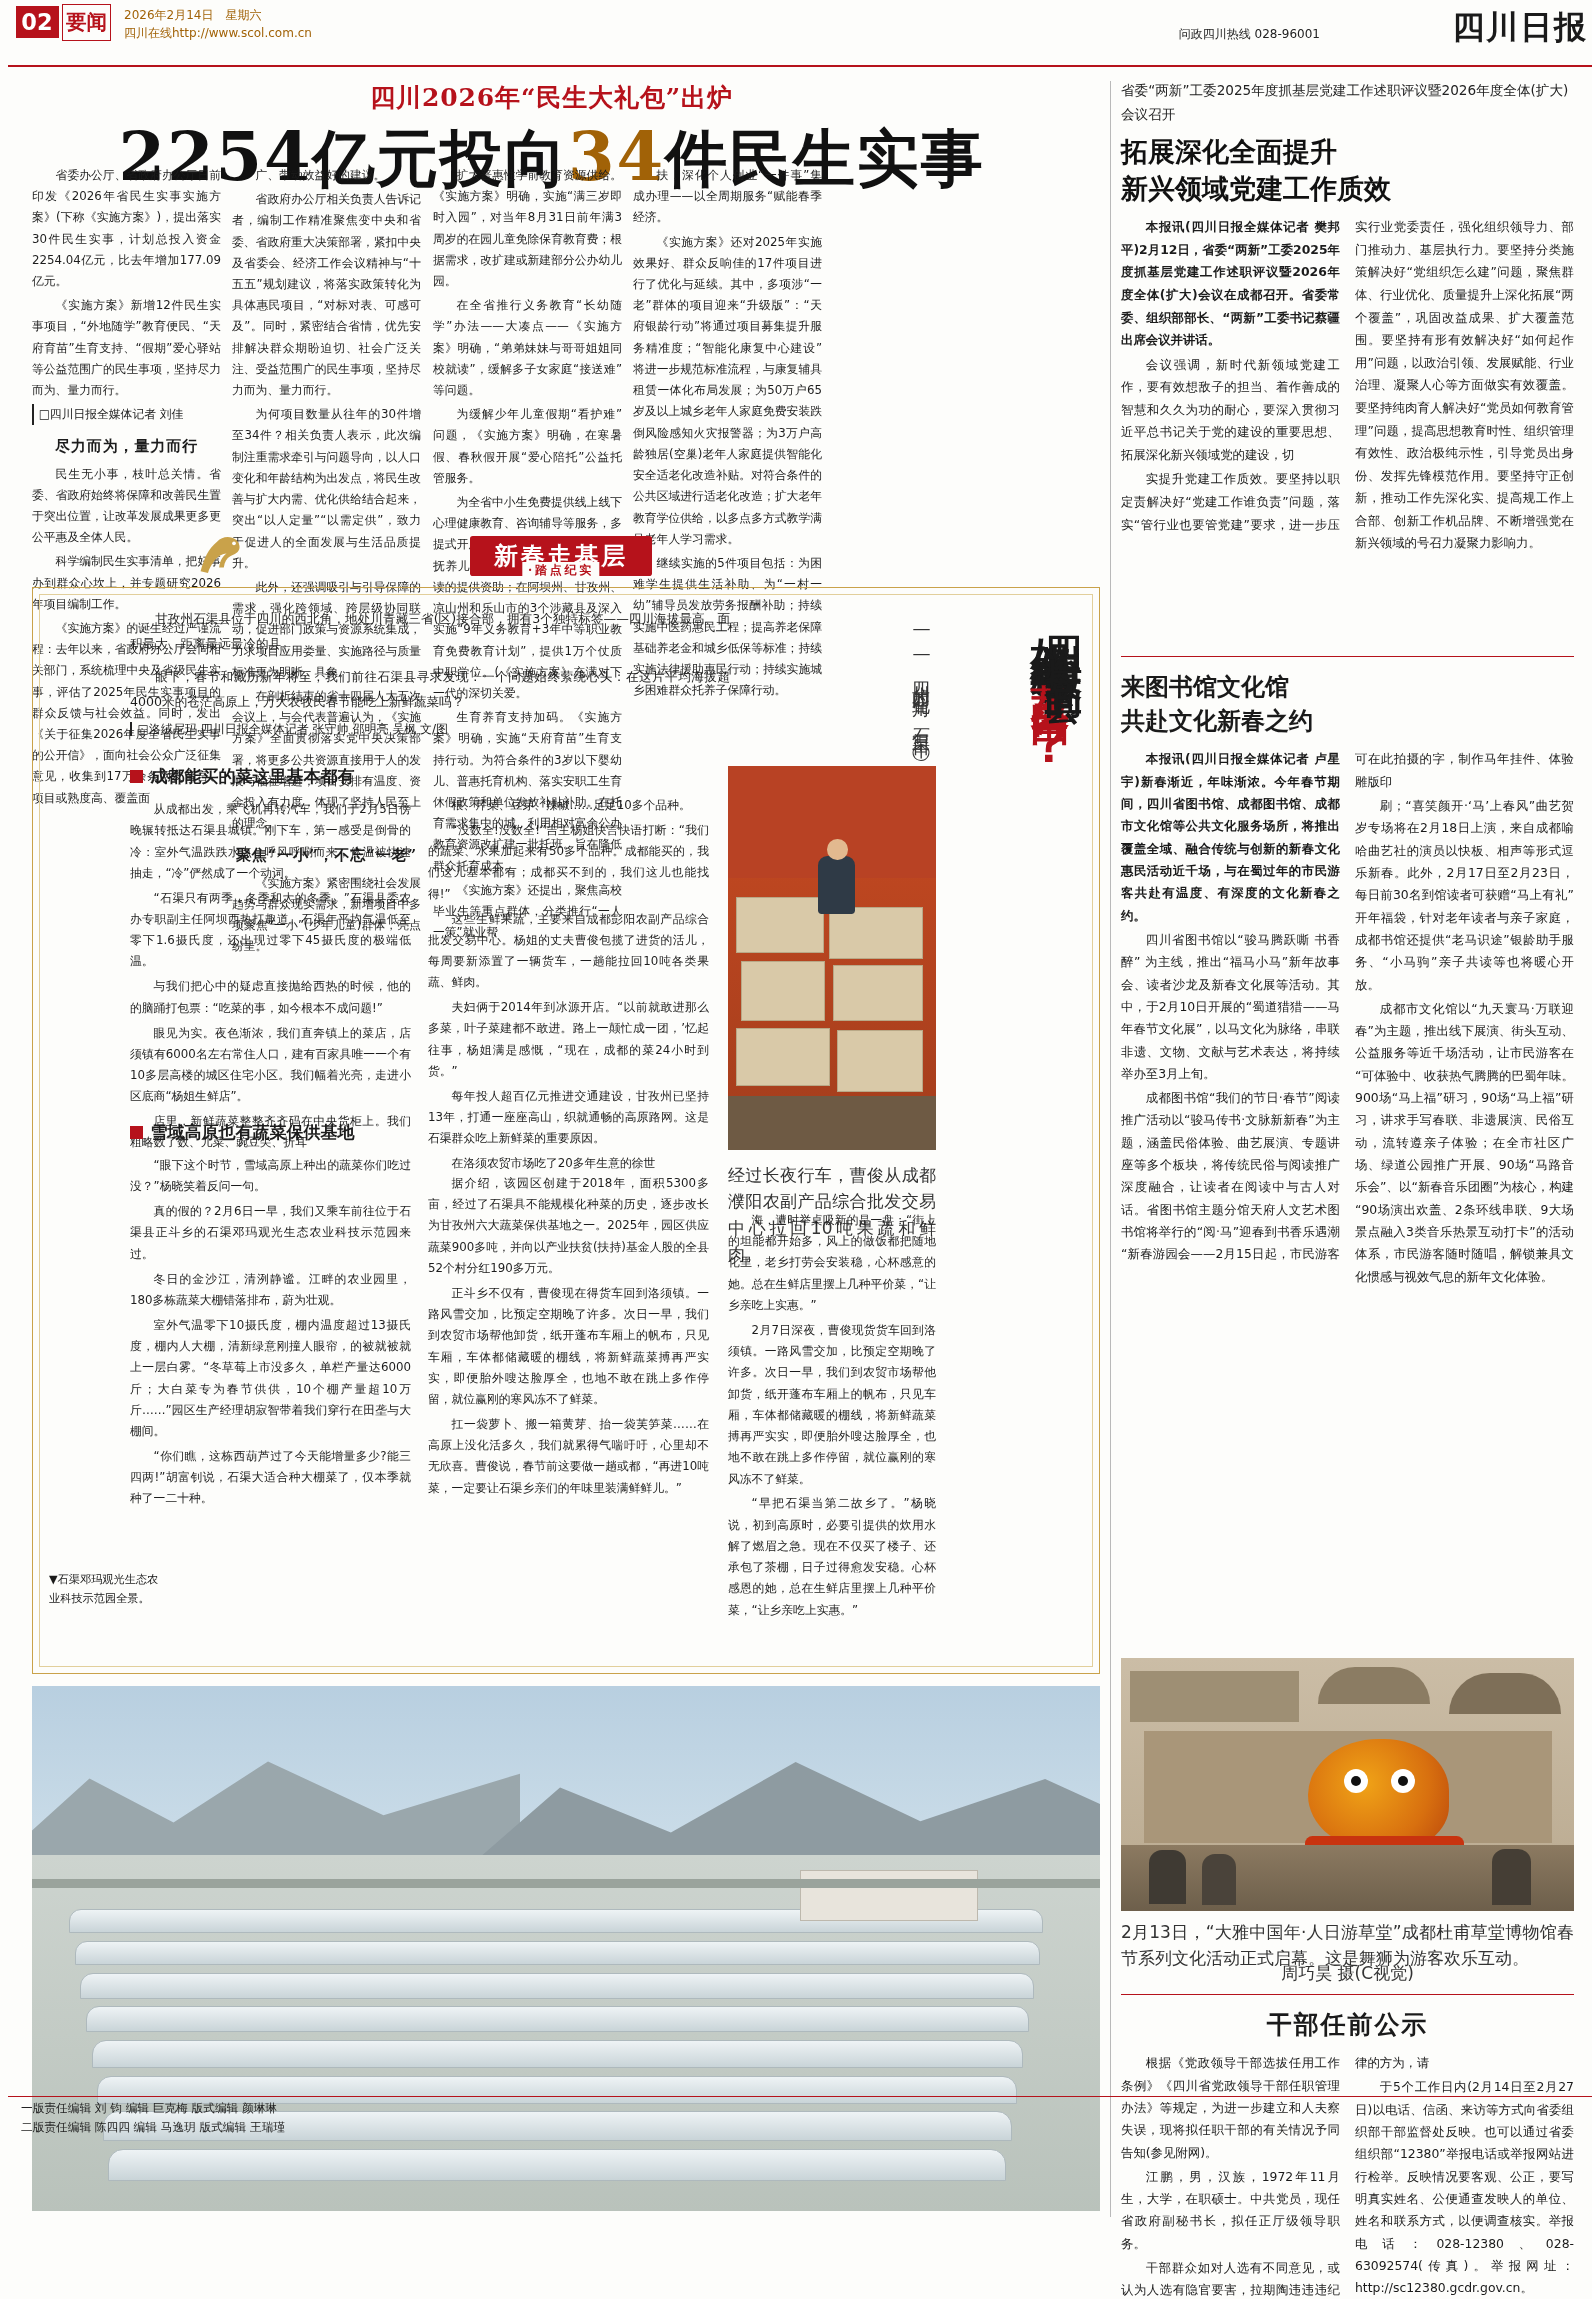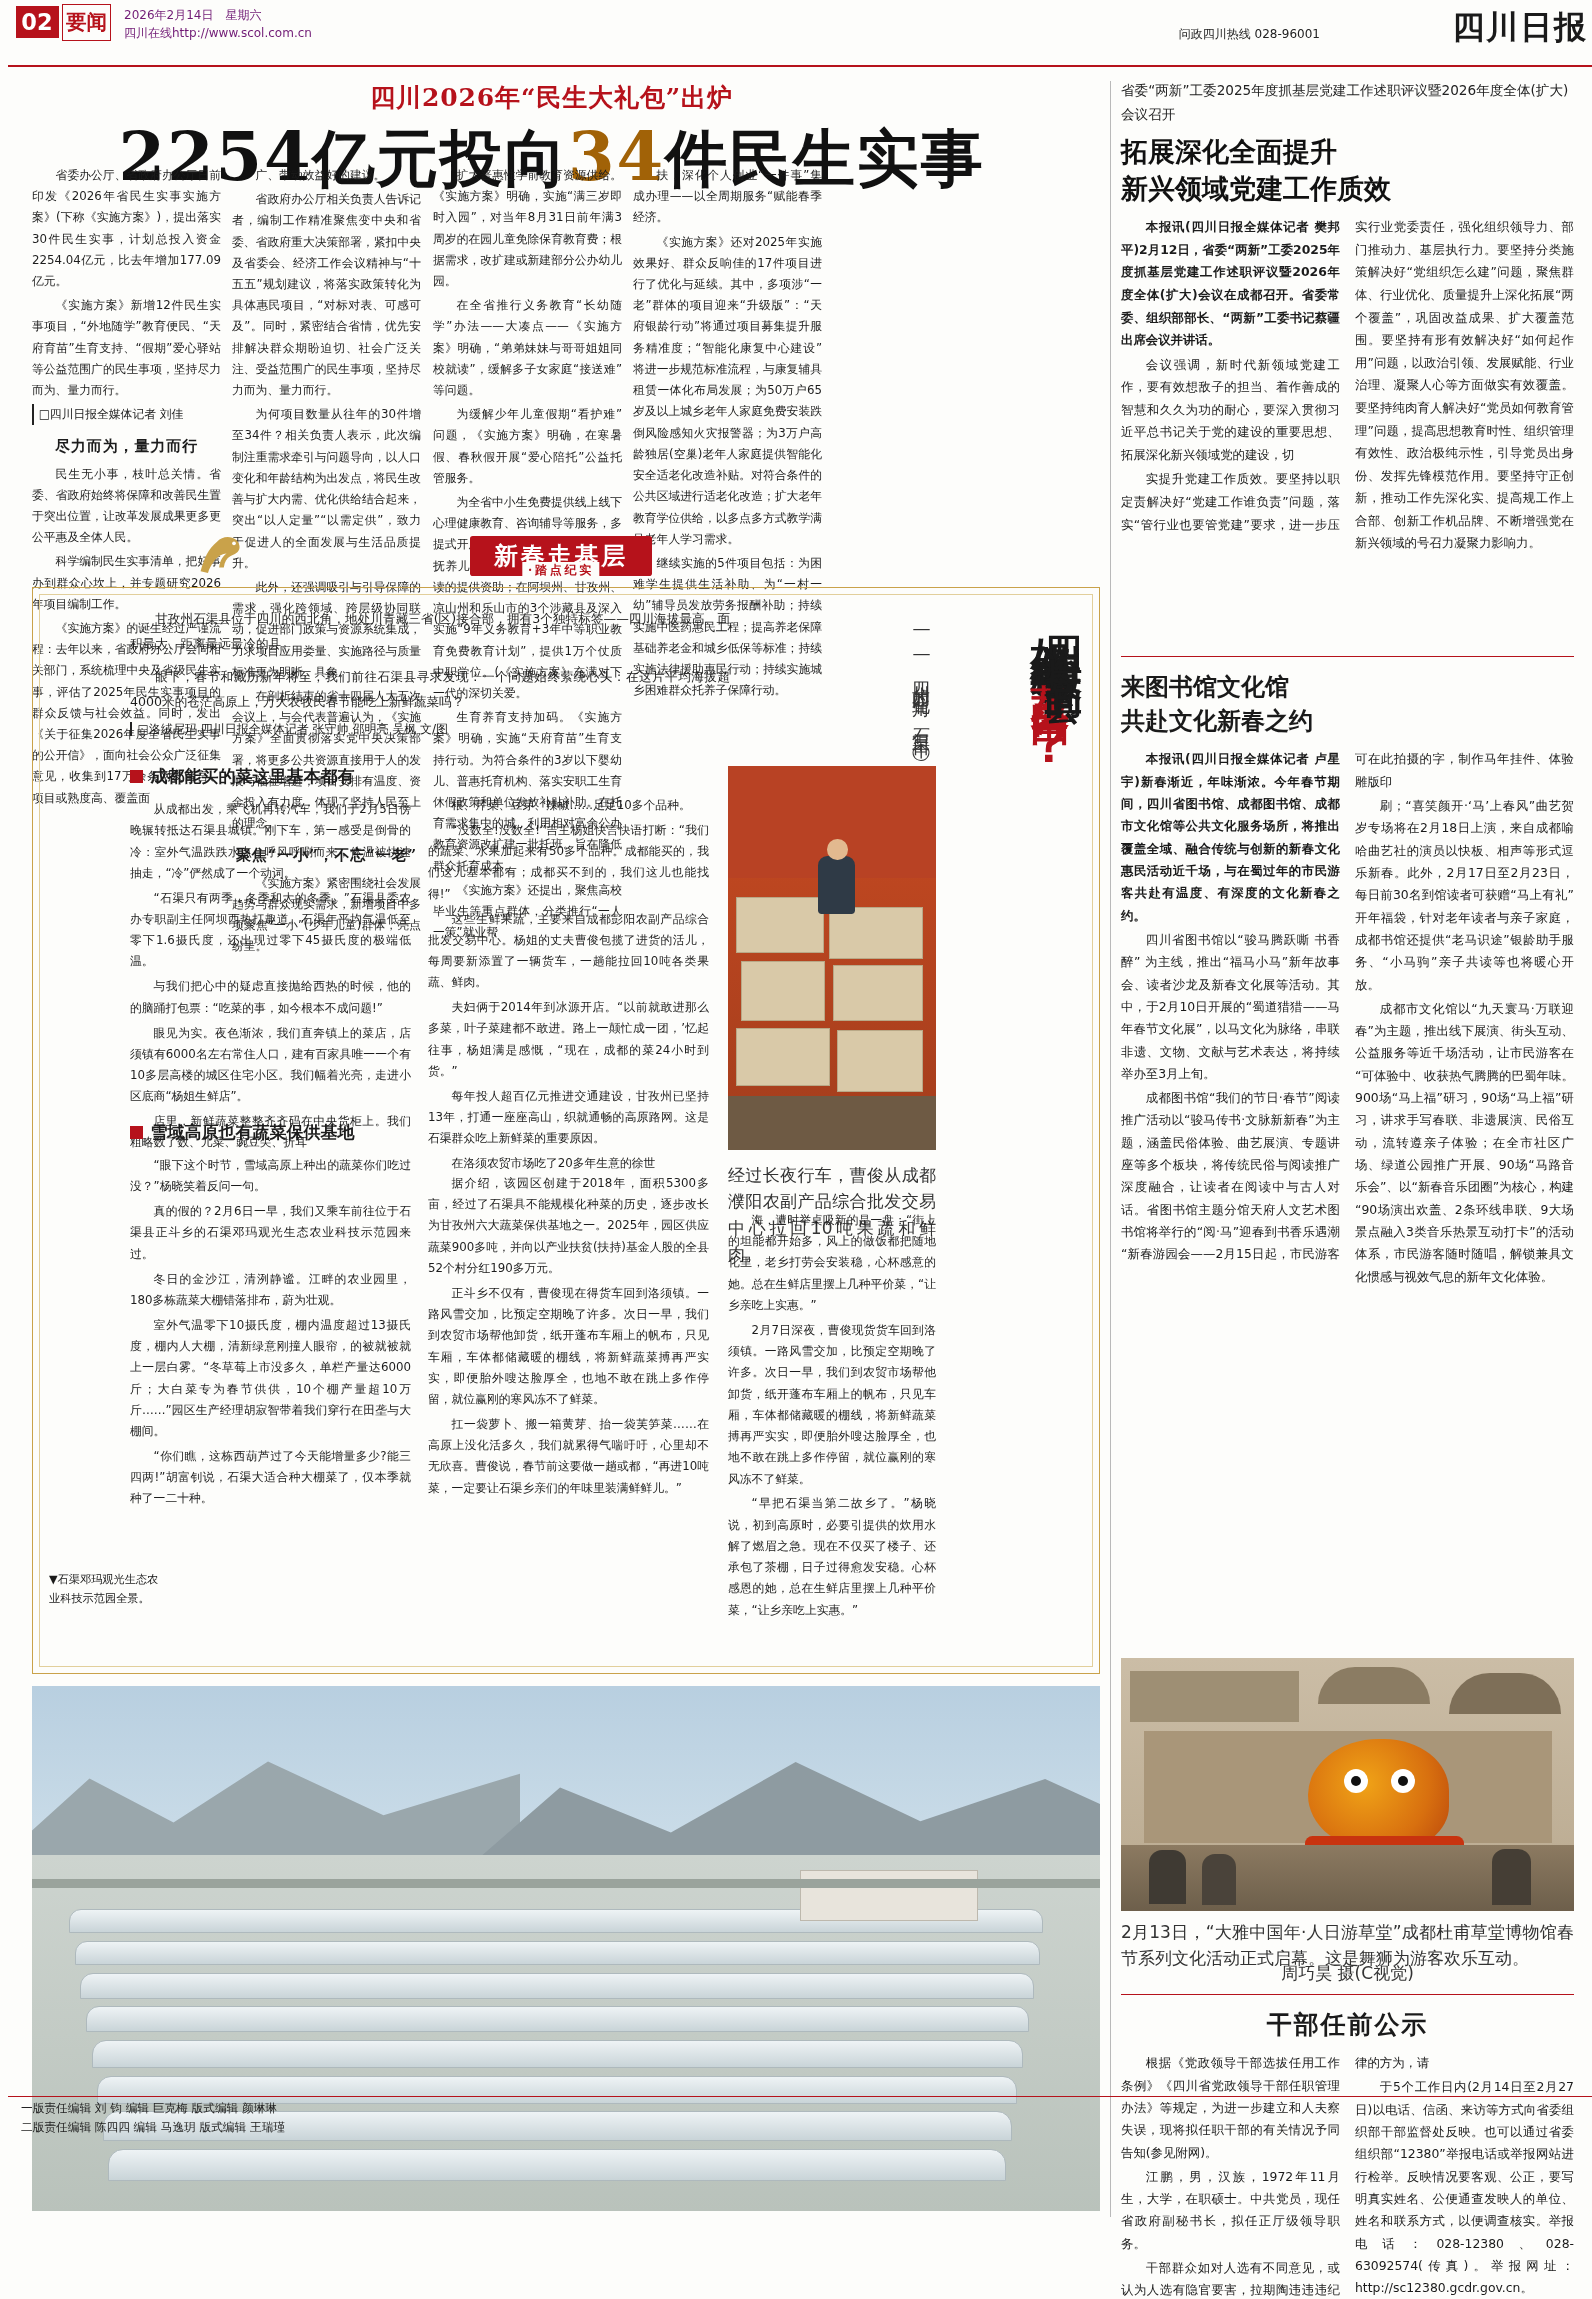--- a/index.html
+++ b/index.html
@@ -24,21 +24,21 @@
     background:#b6121b; color:#fff; font-size:22.5px; font-weight:bold;
     display:flex; align-items:center; justify-content:center;
     font-family:"DejaVu Sans", sans-serif;
   }
   .section-badge {
     position:absolute; left:54px; top:3.7px; width:49px; height:37px;
     border:1.9px solid #b6121b; color:#b6121b; font-size:20.6px; font-weight:bold;
     display:flex; align-items:center; justify-content:center; letter-spacing:0;
   }
   .masthead-date {
-    position:absolute; left:116px; top:5.6px; font-size:12px; color:#701a75; line-height:1.5;
+    position:absolute; left:116px; top:5.6px; font-size:12px; color:#a16207; line-height:1.5;
   }
   .masthead-hotline {
     position:absolute; right:281px; top:26px; font-size:12px; color:#222;
   }
   .masthead-logo {
     position:absolute; right:13px; top:5.6px; font-size:32px; font-weight:bold;
     color:#1a1a1a; letter-spacing:1.9px;
     font-family:"DejaVu Serif", serif;
   }
 

